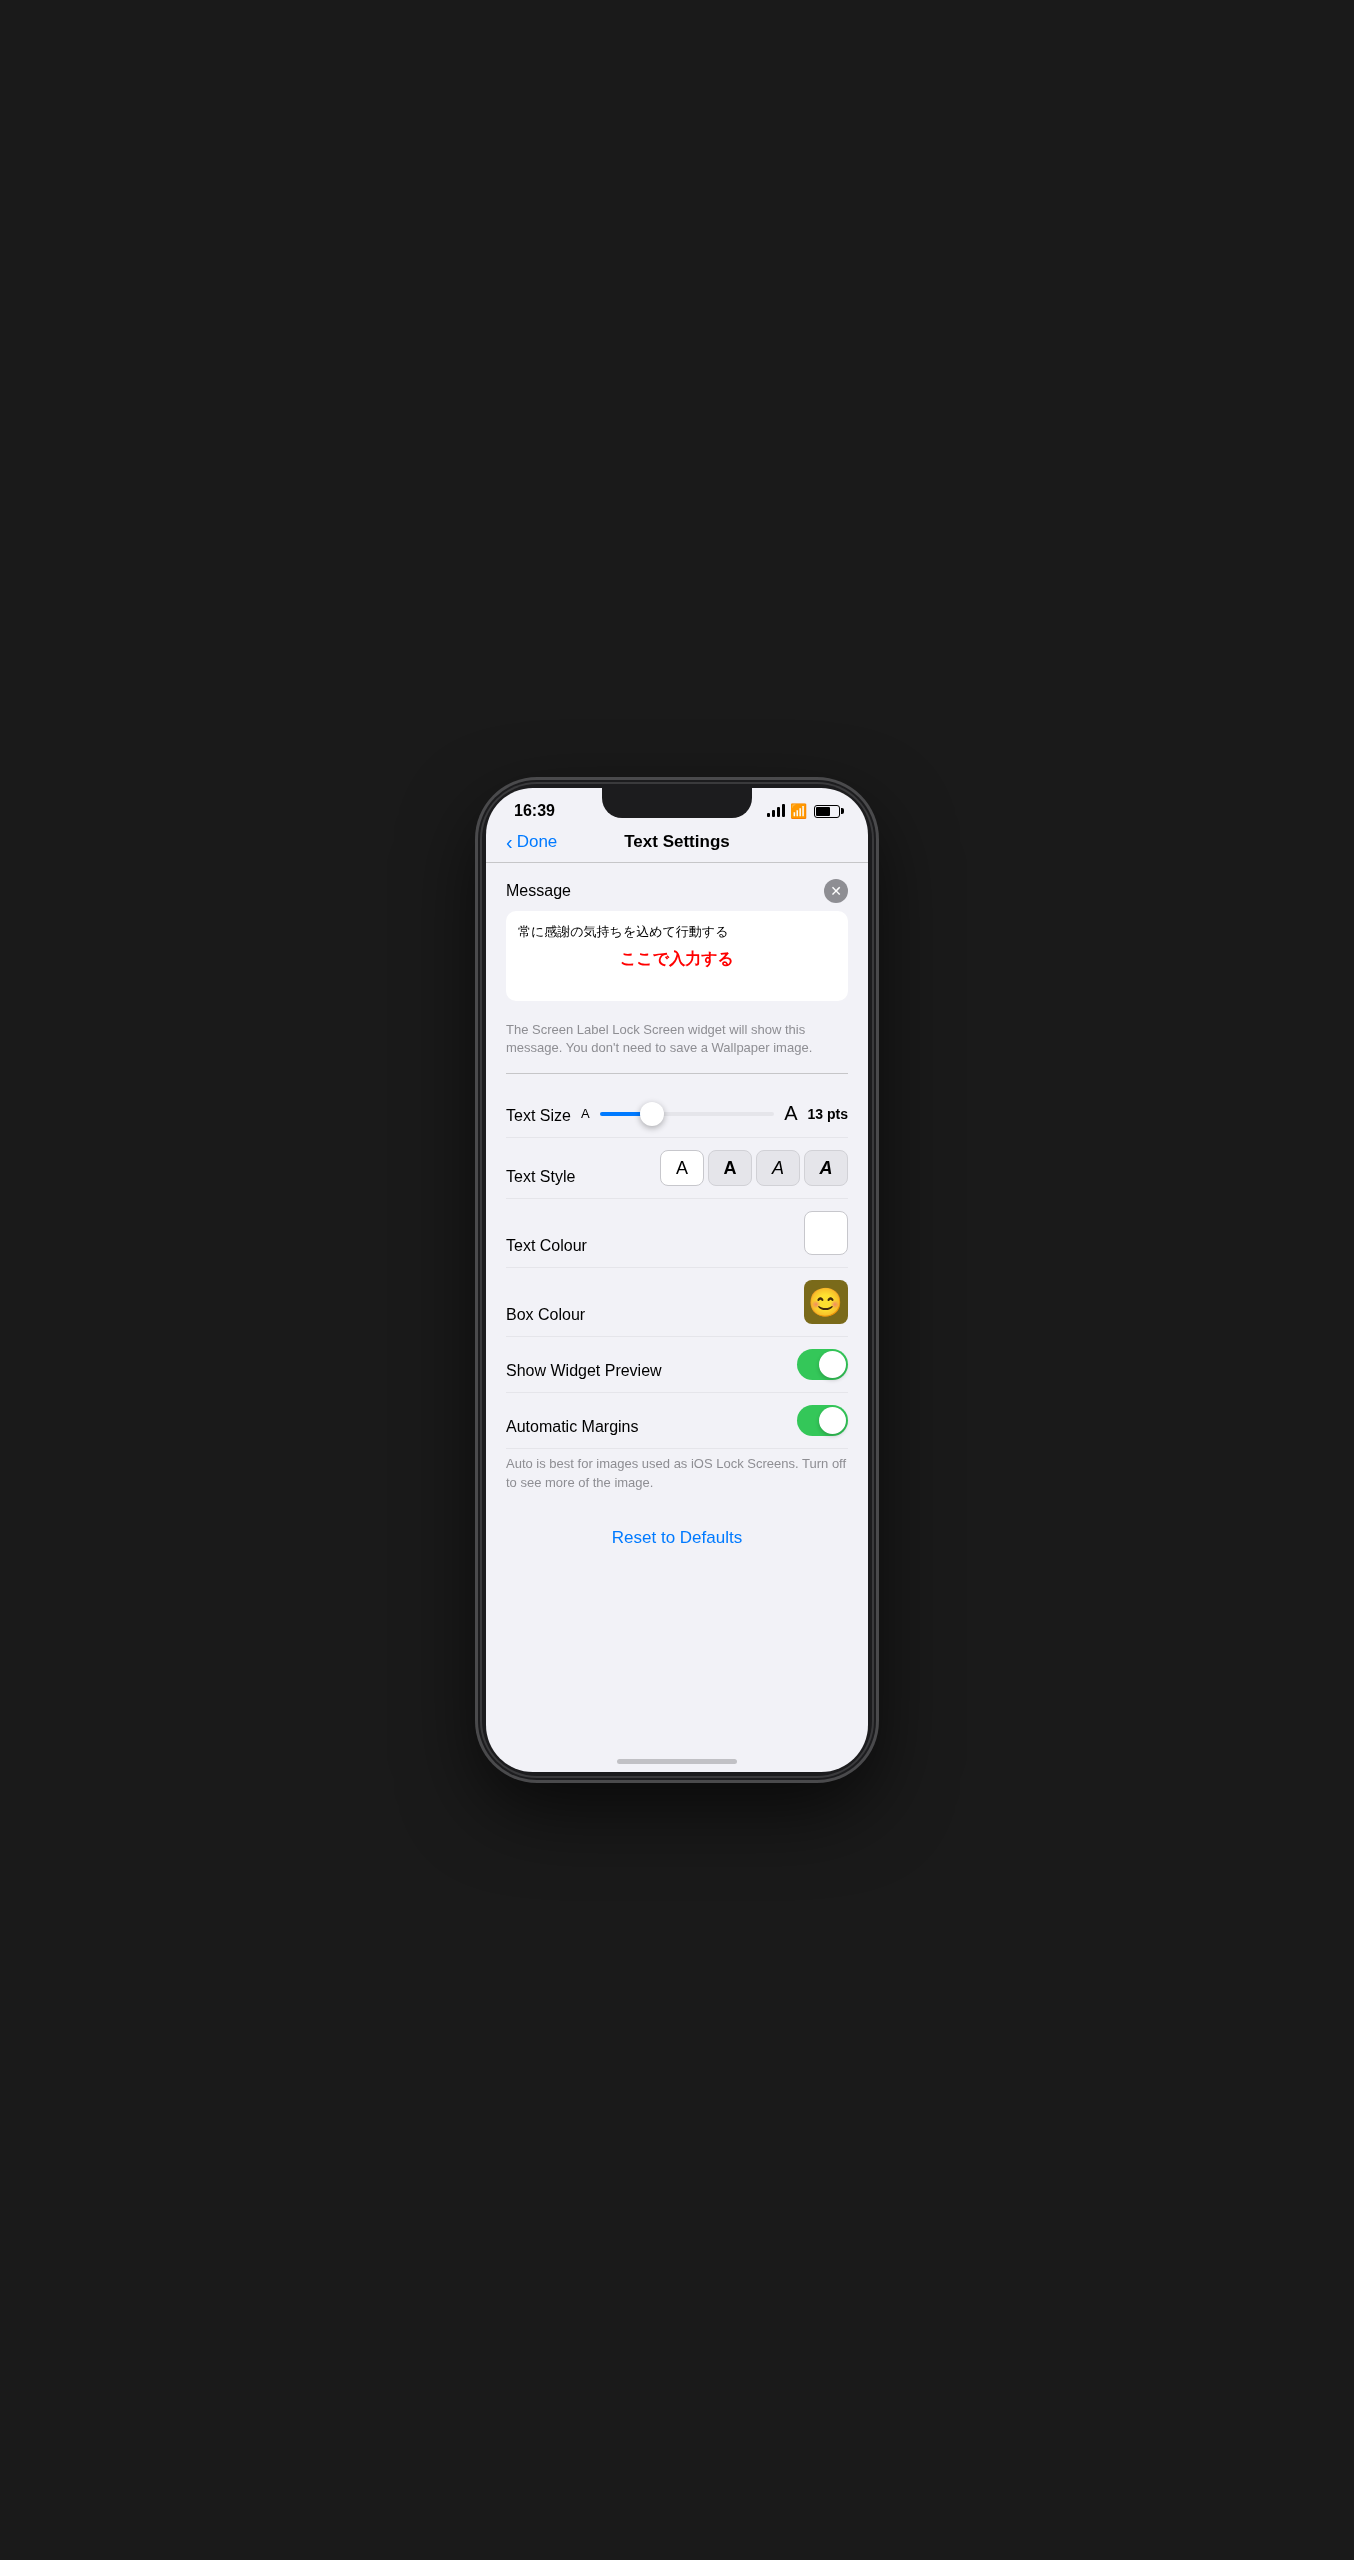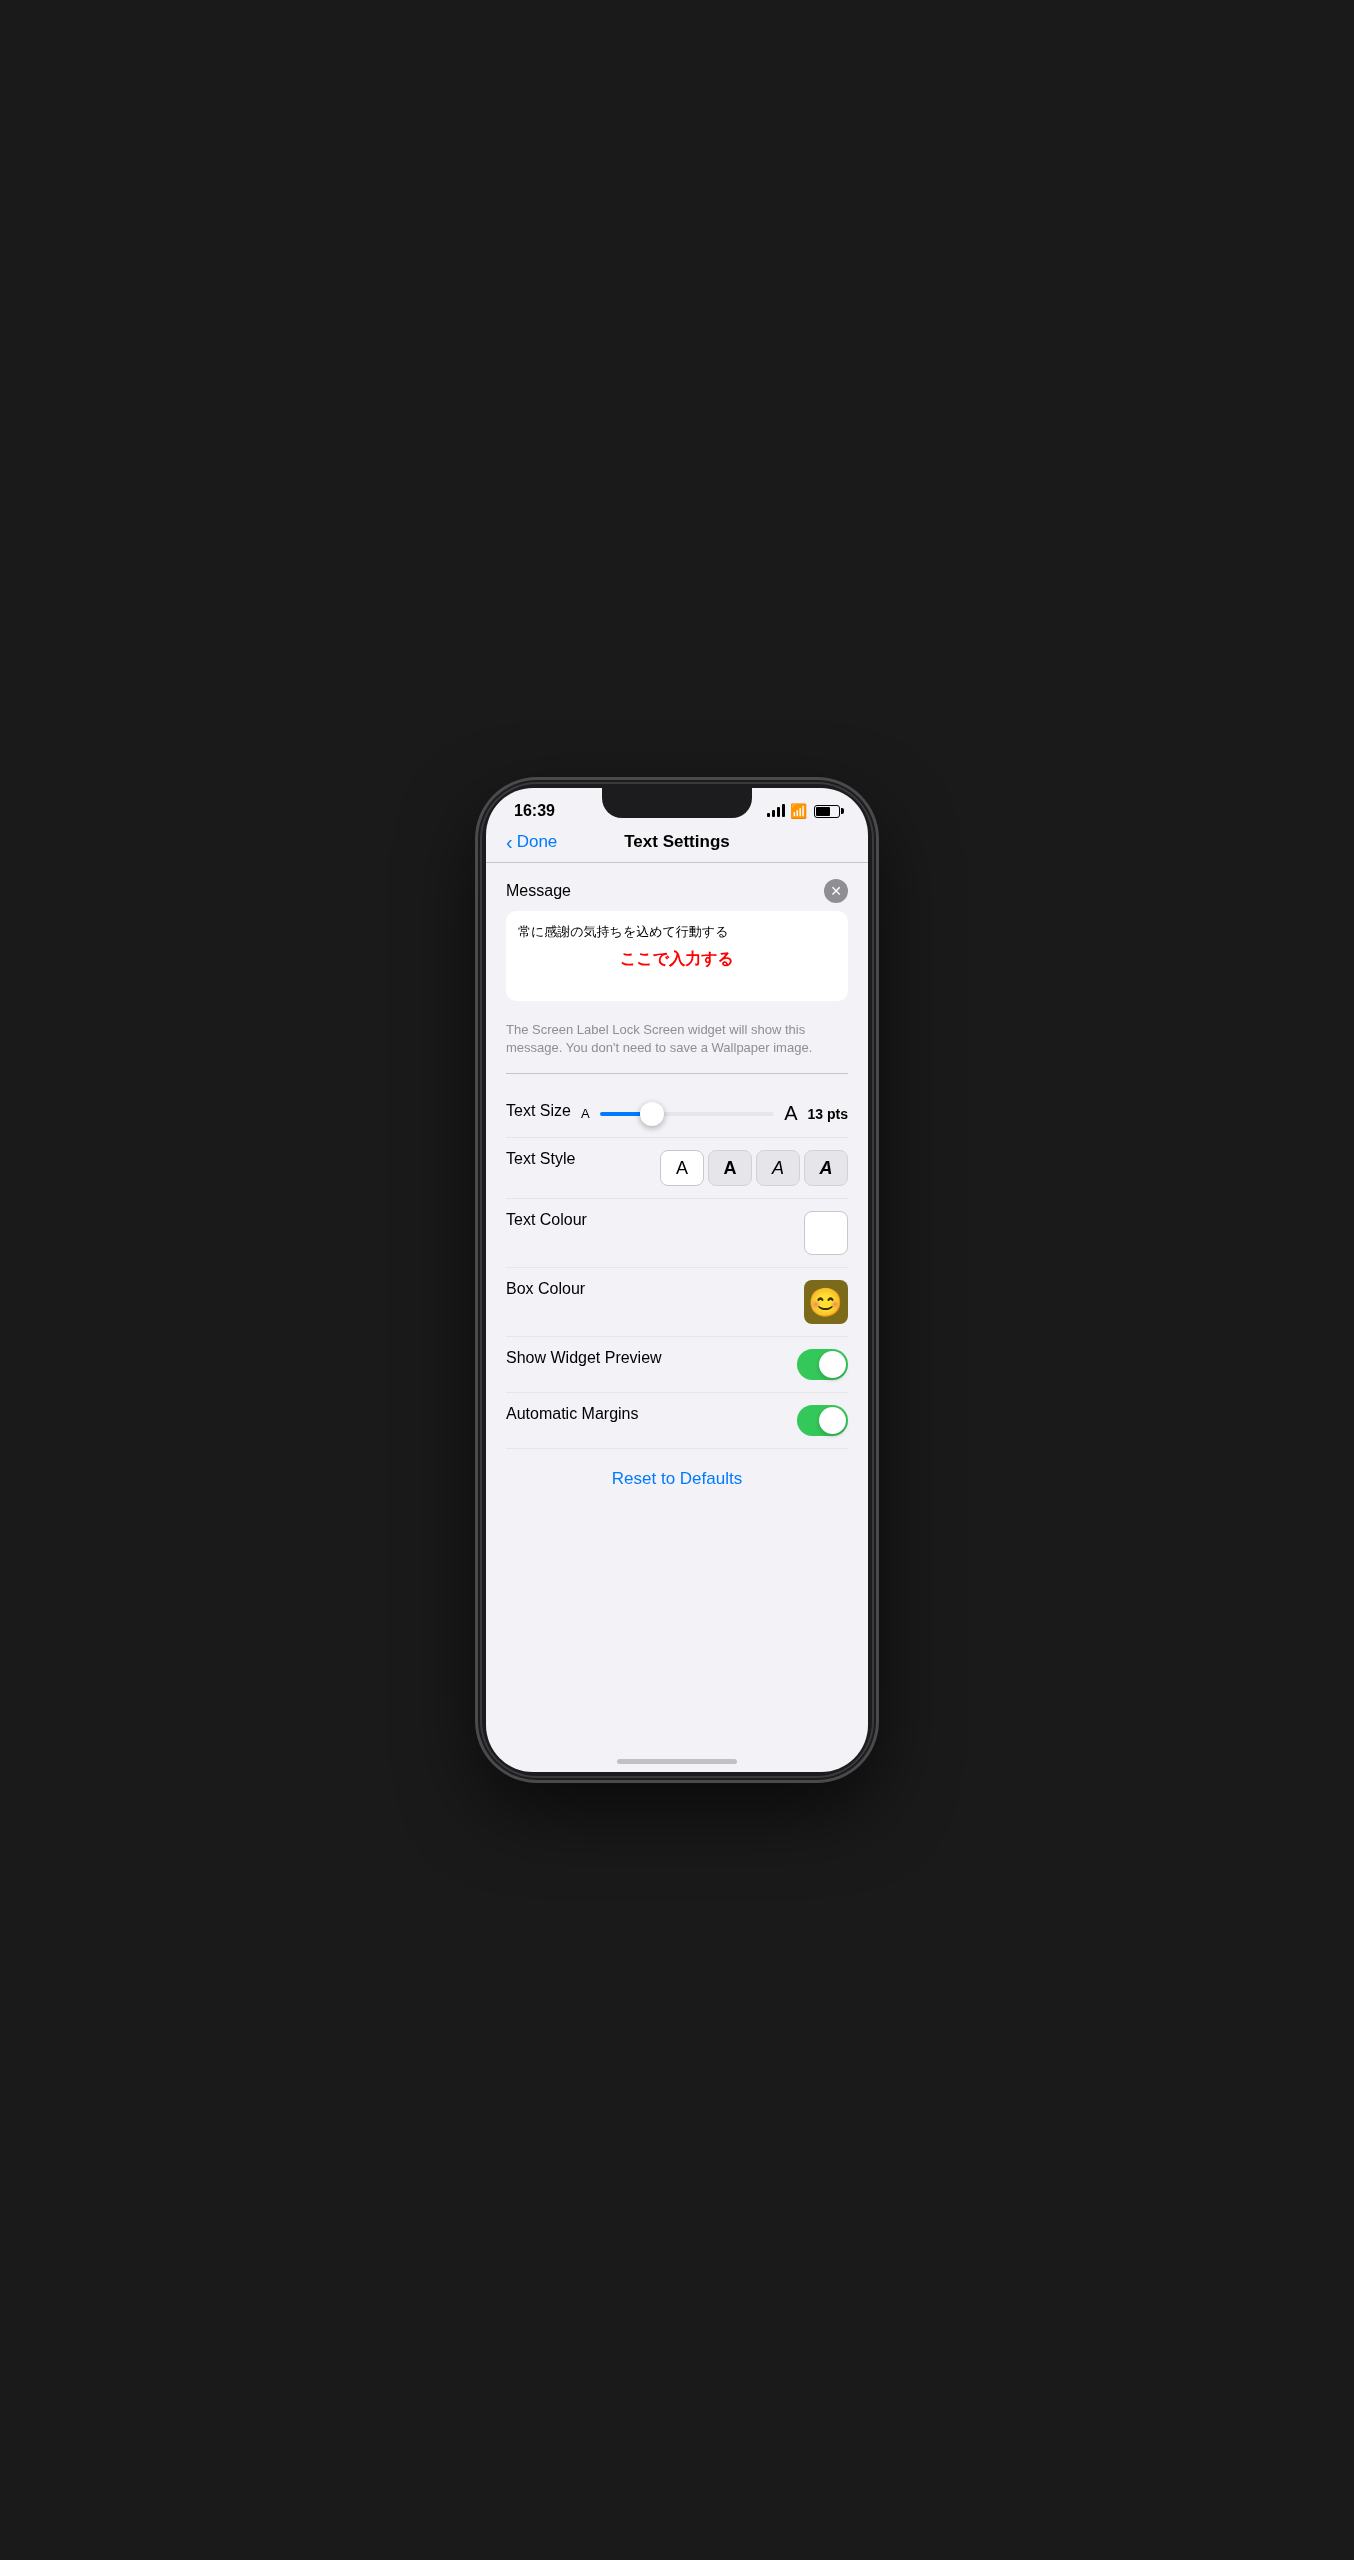--- a/index.html
+++ b/index.html
@@ -184,21 +184,21 @@
     }
     .divider {
       height: 1px;
       background: #c6c6c8;
       margin: 0 0 16px;
     }
     
     .settings-row {
       display: flex;
       justify-content: space-between;
-      align-items: flex-start;
+      align-items: flex-end;
       padding: 12px 0;
       border-bottom: 1px solid #e5e5ea;
     }
     .settings-row:last-of-type {
       border-bottom: none;
     }
     .row-label {
       font-size: 16px;
       color: #000;
     }
@@ -443,20 +443,21 @@
         </div>
       </div>
 
       <div class="settings-row">
         <span class="row-label">Automatic Margins</span>
         <div class="toggle">
           <div class="toggle-thumb"></div>
         </div>
       </div>
 
+      <div class="auto-margins-helper">Auto is best for images used as iOS Lock Screens. Turn off to see more of the image.</div>
 
       <div class="reset-btn">Reset to Defaults</div>
 
     </div>
 
     <div class="home-indicator"></div>
   </div>
 </div>
 
 </body></html>

